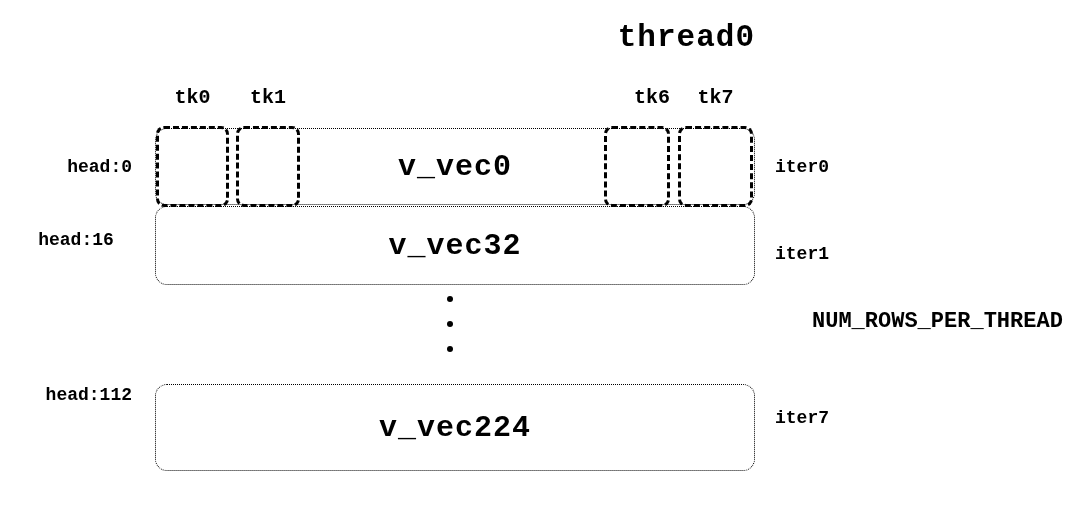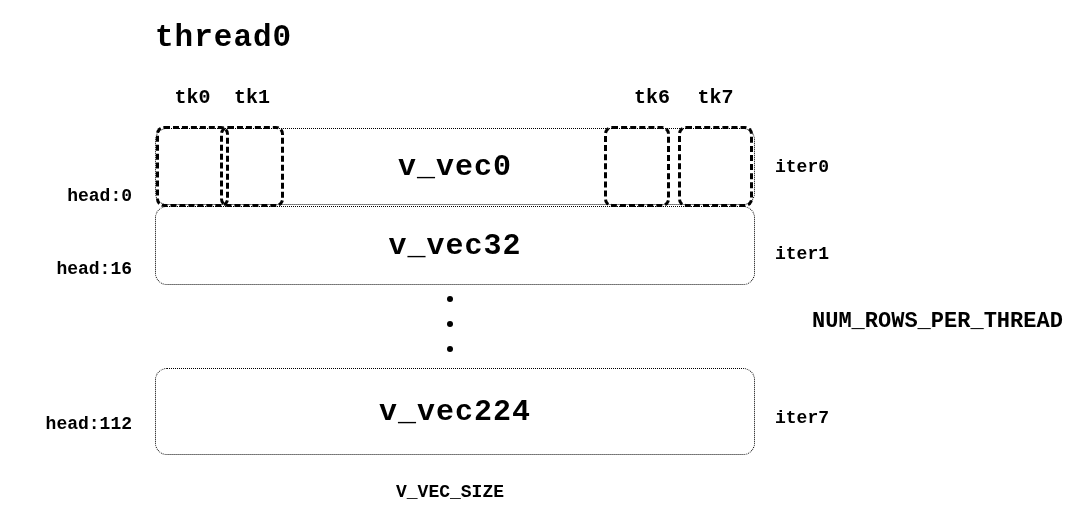--- a/index.html
+++ b/index.html
@@ -9,21 +9,21 @@
     width: 1074px;
     height: 526px;
     background: #ffffff;
     font-family: "Liberation Mono", "DejaVu Sans Mono", monospace;
     color: #000000;
     overflow: hidden;
   }
   .title {
     position: absolute;
     left: 155px; top: 20px; width: 600px;
-    text-align: left;
+    text-align: right;
     font-size: 31px;
     font-weight: bold;
     letter-spacing: 1px;
   }
   .tk-label {
     position: absolute;
     top: 86px;
     text-align: center;
     font-size: 20px;
     font-weight: bold;
@@ -33,47 +33,47 @@
     left: 155px;
     width: 600px;
     border: 1.6px dotted #000000;
     border-radius: 12px;
     display: flex;
     align-items: center;
     justify-content: center;
   }
   .row-iter0 { top: 128px; height: 77px; }
   .row-iter1 { top: 206px; height: 79px; }
-  .row-iter7 { top: 368px; height: 87px; }
+  .row-iter7 { top: 384px; height: 87px; }
   .vec-label {
     font-size: 30px;
     font-weight: bold;
     letter-spacing: 1px;
   }
   .tk-box {
     position: absolute;
     top: 126px;
     height: 81px;
     border: 3px dashed #000000;
     border-radius: 8px;
     background: transparent;
   }
   .tk0-pos { left: 156px; width: 73px; }
-  .tk1-pos { left: 220px; width: 64px; }
+  .tk1-pos { left: 236px; width: 64px; }
   .tk6-pos { left: 604px; width: 66px; text-align: right; }
   .tk7-pos { left: 678px; width: 75px; }
   .side-label {
     position: absolute;
     font-size: 18px;
     font-weight: bold;
     white-space: nowrap;
   }
-  .head-label { left: 20px; width: 112px; text-align: right; margin-top: 29px; }
+  .head-label { left: 20px; width: 112px; text-align: right; }
   .head-0   { top: 157px; }
-  .head-16  { top: 230px; }
+  .head-16  { top: 230px; text-align: center; }
   .head-112 { top: 385px; }
   .iter-label { left: 775px; text-align: left; }
   .iter-0 { top: 157px; }
   .iter-1 { top: 244px; text-align: right; }
   .iter-7 { top: 397px; margin-top: 11px; }
   .num-rows-label {
     position: absolute;
     left: 812px; top: 309px;
     font-size: 22px;
     font-weight: bold;
@@ -136,15 +136,14 @@
   <div class="side-label iter-label iter-1">iter1</div>
   <div class="side-label iter-label iter-7">iter7</div>
 
   <div class="v-ellipsis">
     <div class="dot"></div>
     <div class="dot"></div>
     <div class="dot"></div>
   </div>
 
   <div class="num-rows-label">NUM_ROWS_PER_THREAD</div>
-  <div class="bottom-label">V_VEC_SIZE</div>
 
 </div>
 
 </body></html>

